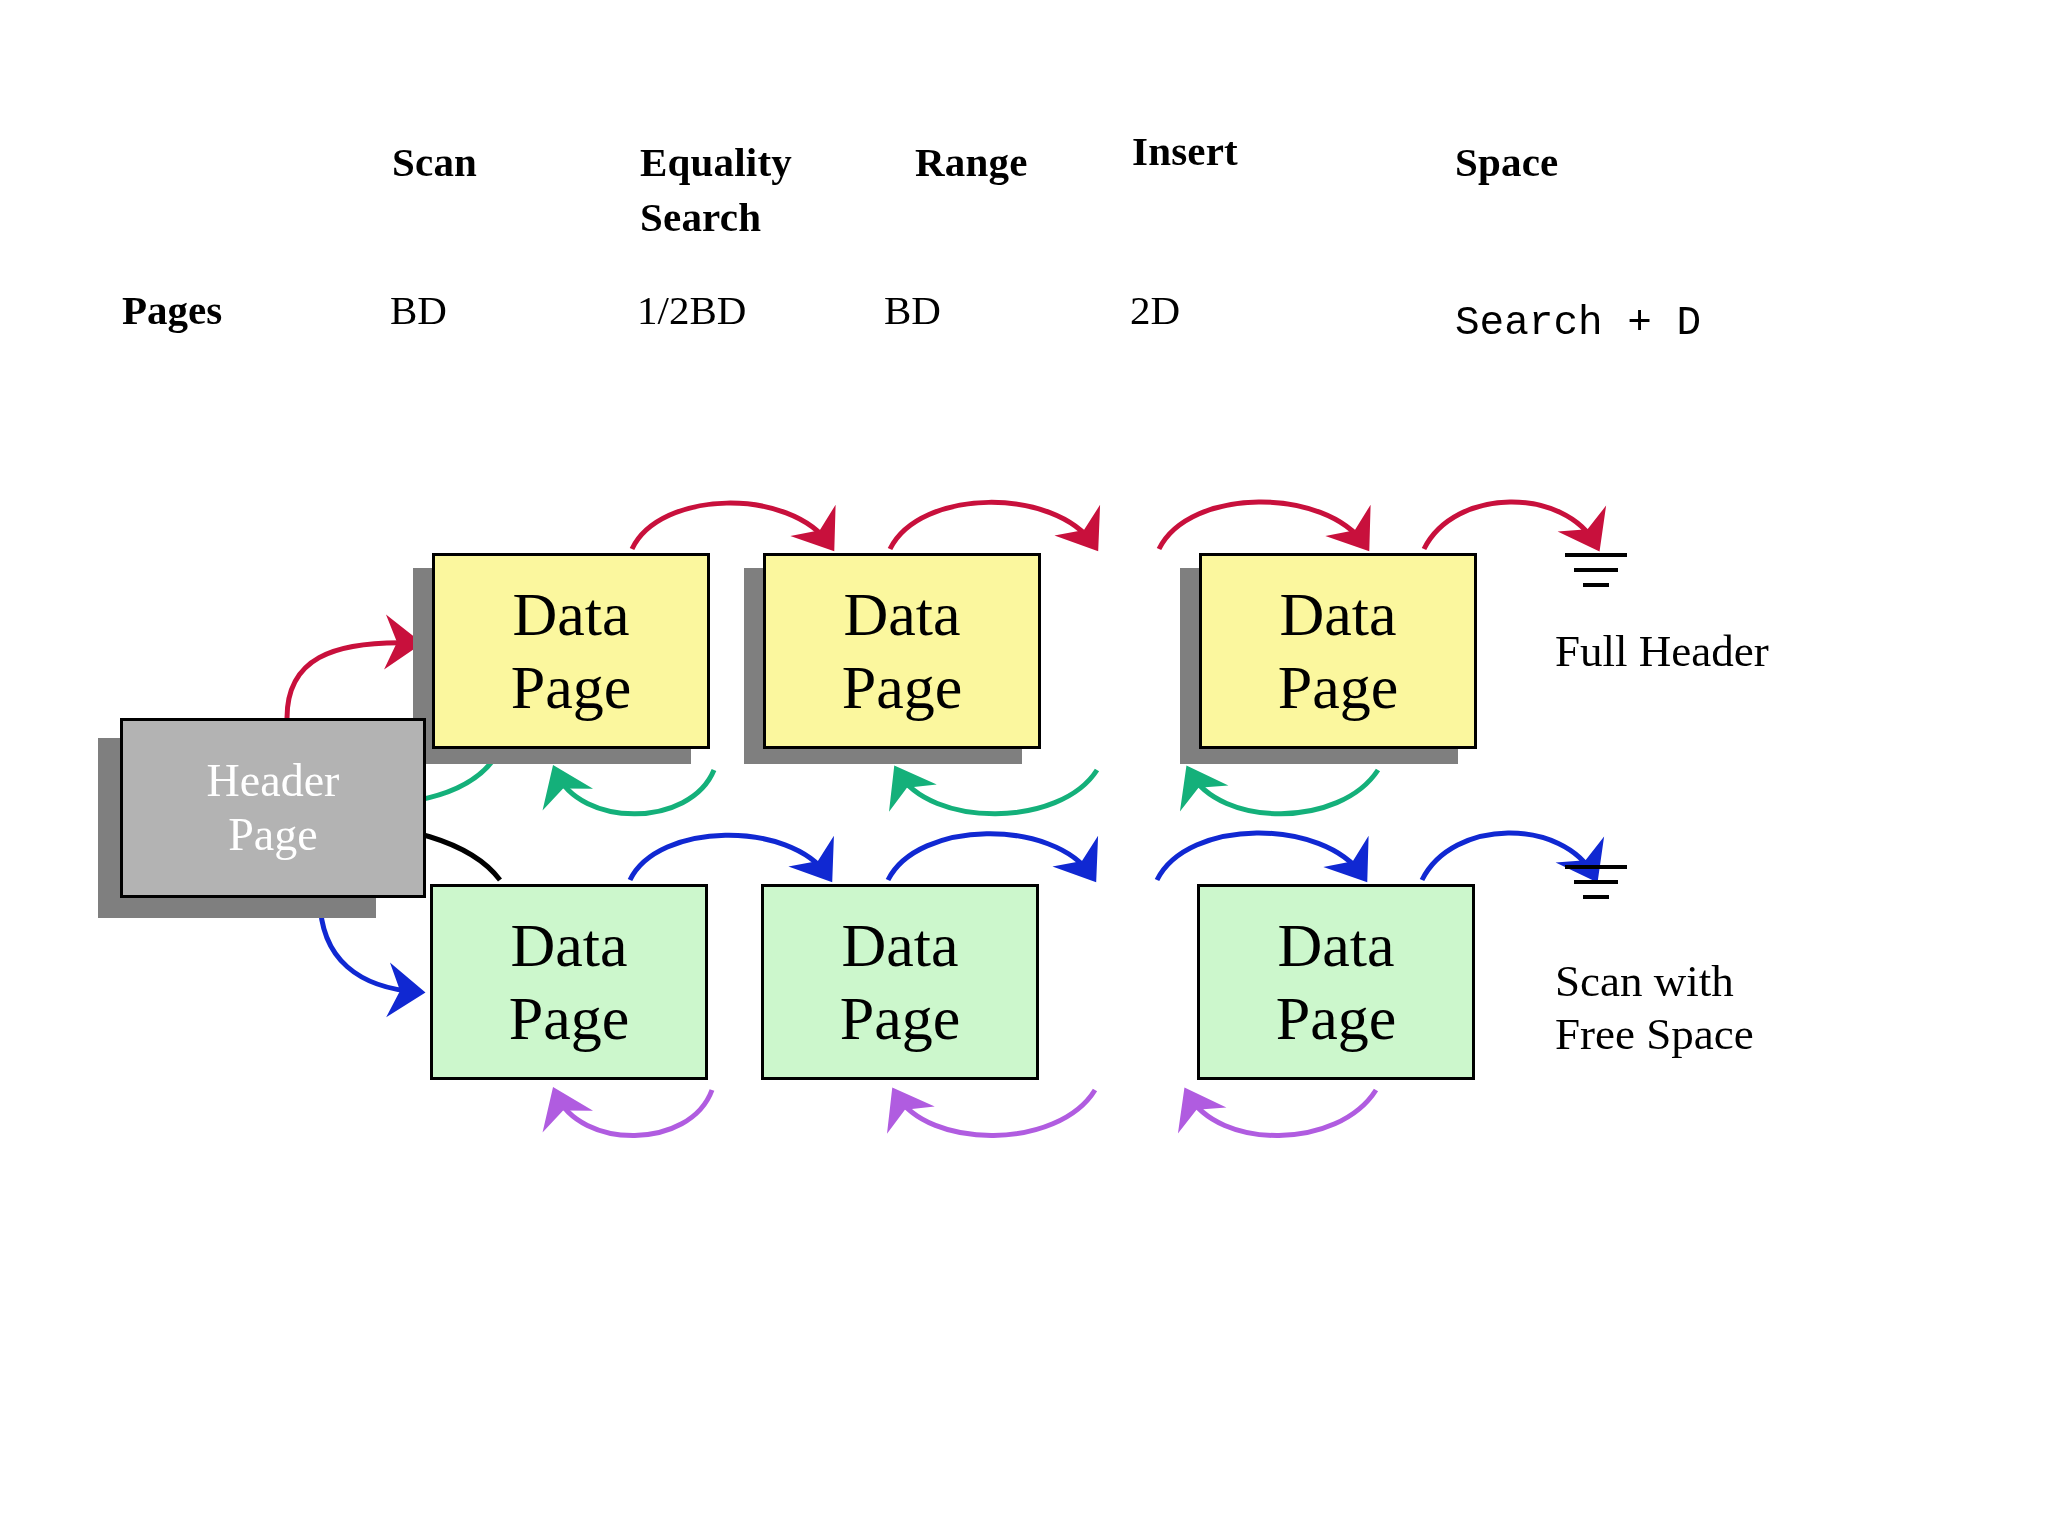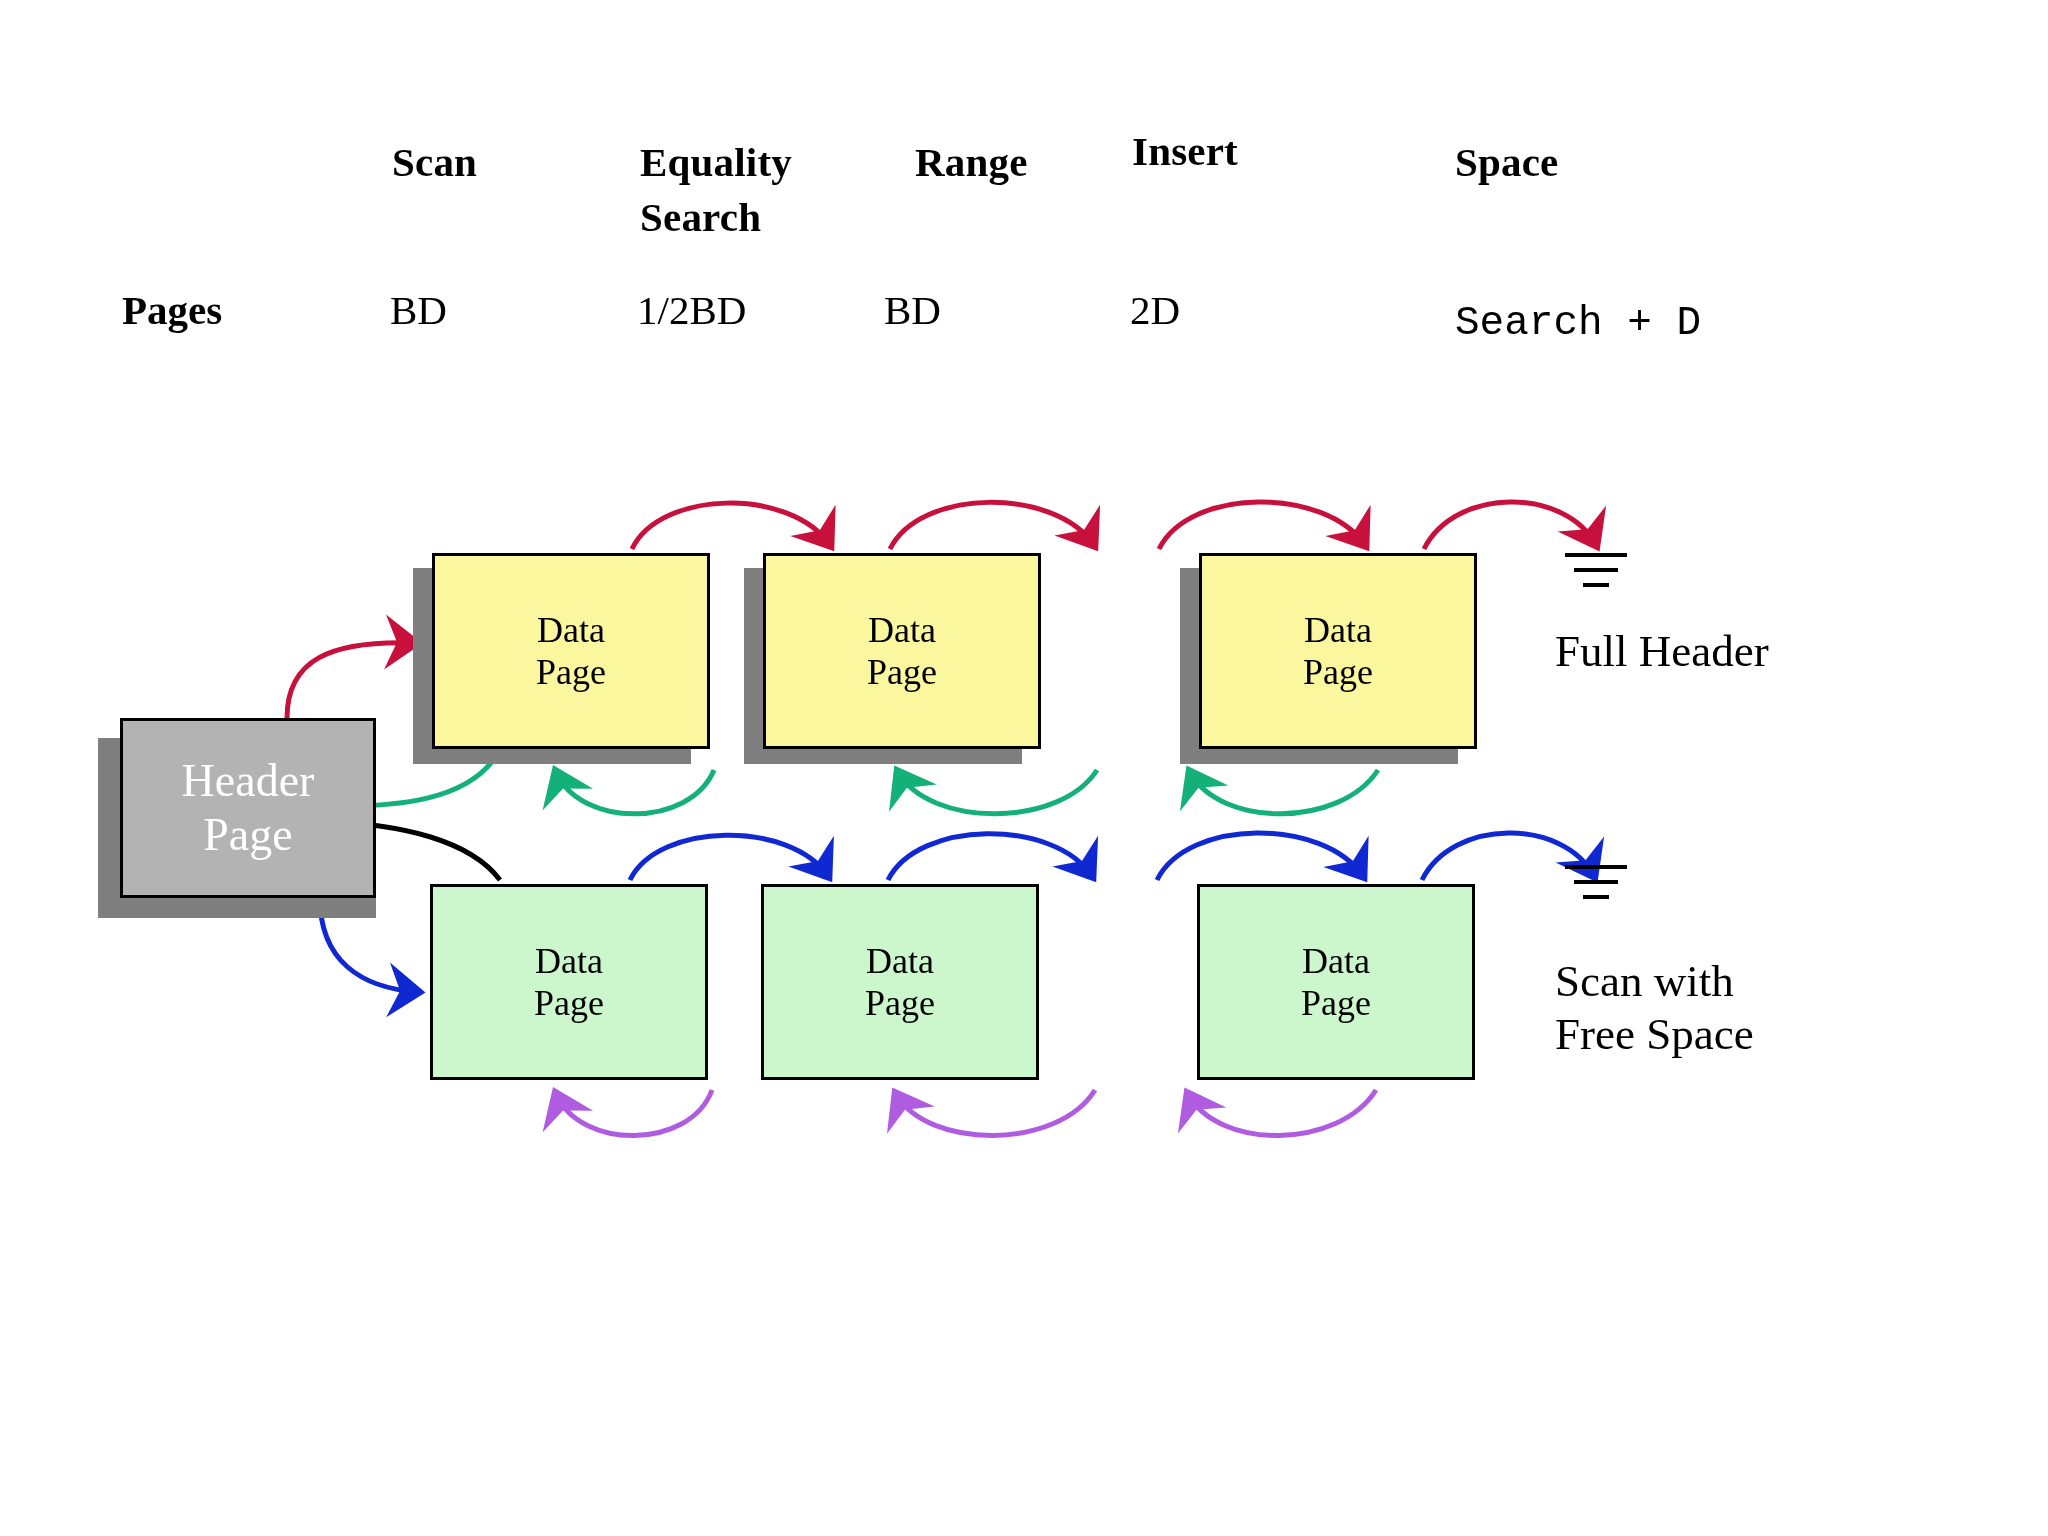--- a/index.html
+++ b/index.html
@@ -54,21 +54,21 @@
 
   
   .page-box {
     position: absolute;
     box-sizing: border-box;
     border: 3px solid #000000;
     display: flex;
     flex-direction: column;
     align-items: center;
     justify-content: center;
-    font-size: 36px;
+    font-size: 62px;
     line-height: 1.18;
     z-index: 5;
   }
   .page-box .line { display: block; }
 
   .page-yellow { background: #fbf79e; }
   .page-green  { background: #ccf7cc; }
 
   .page-header {
     background: #b3b3b3;
@@ -124,21 +124,21 @@
   <div class="td-cell" style="left:884px; top:283px;">BD</div>
   <div class="td-cell" style="left:1130px; top:283px;">2D</div>
   <div class="td-cell" style="left:1455px; top:296px;font-family:Liberation Mono, monospace;">Search + D</div>
 </div>
 
 <div class="shadow" style="left:98px;  top:738px; width:278px; height:180px;"></div>
 <div class="shadow" style="left:413px; top:568px; width:278px; height:196px;"></div>
 <div class="shadow" style="left:744px; top:568px; width:278px; height:196px;"></div>
 <div class="shadow" style="left:1180px;top:568px; width:278px; height:196px;"></div>
 
-<div class="page-box page-header" style="left:120px; top:718px; width:256px; height:180px;">
+<div class="page-box page-header" style="left:120px; top:718px; width:306px; height:180px;">
   <span class="line">Header</span>
   <span class="line">Page</span>
 </div>
 
 <div class="page-box page-yellow" style="left:432px; top:553px; width:278px; height:196px;">
   <span class="line">Data</span>
   <span class="line">Page</span>
 </div>
 <div class="page-box page-yellow" style="left:763px; top:553px; width:278px; height:196px;">
   <span class="line">Data</span>

